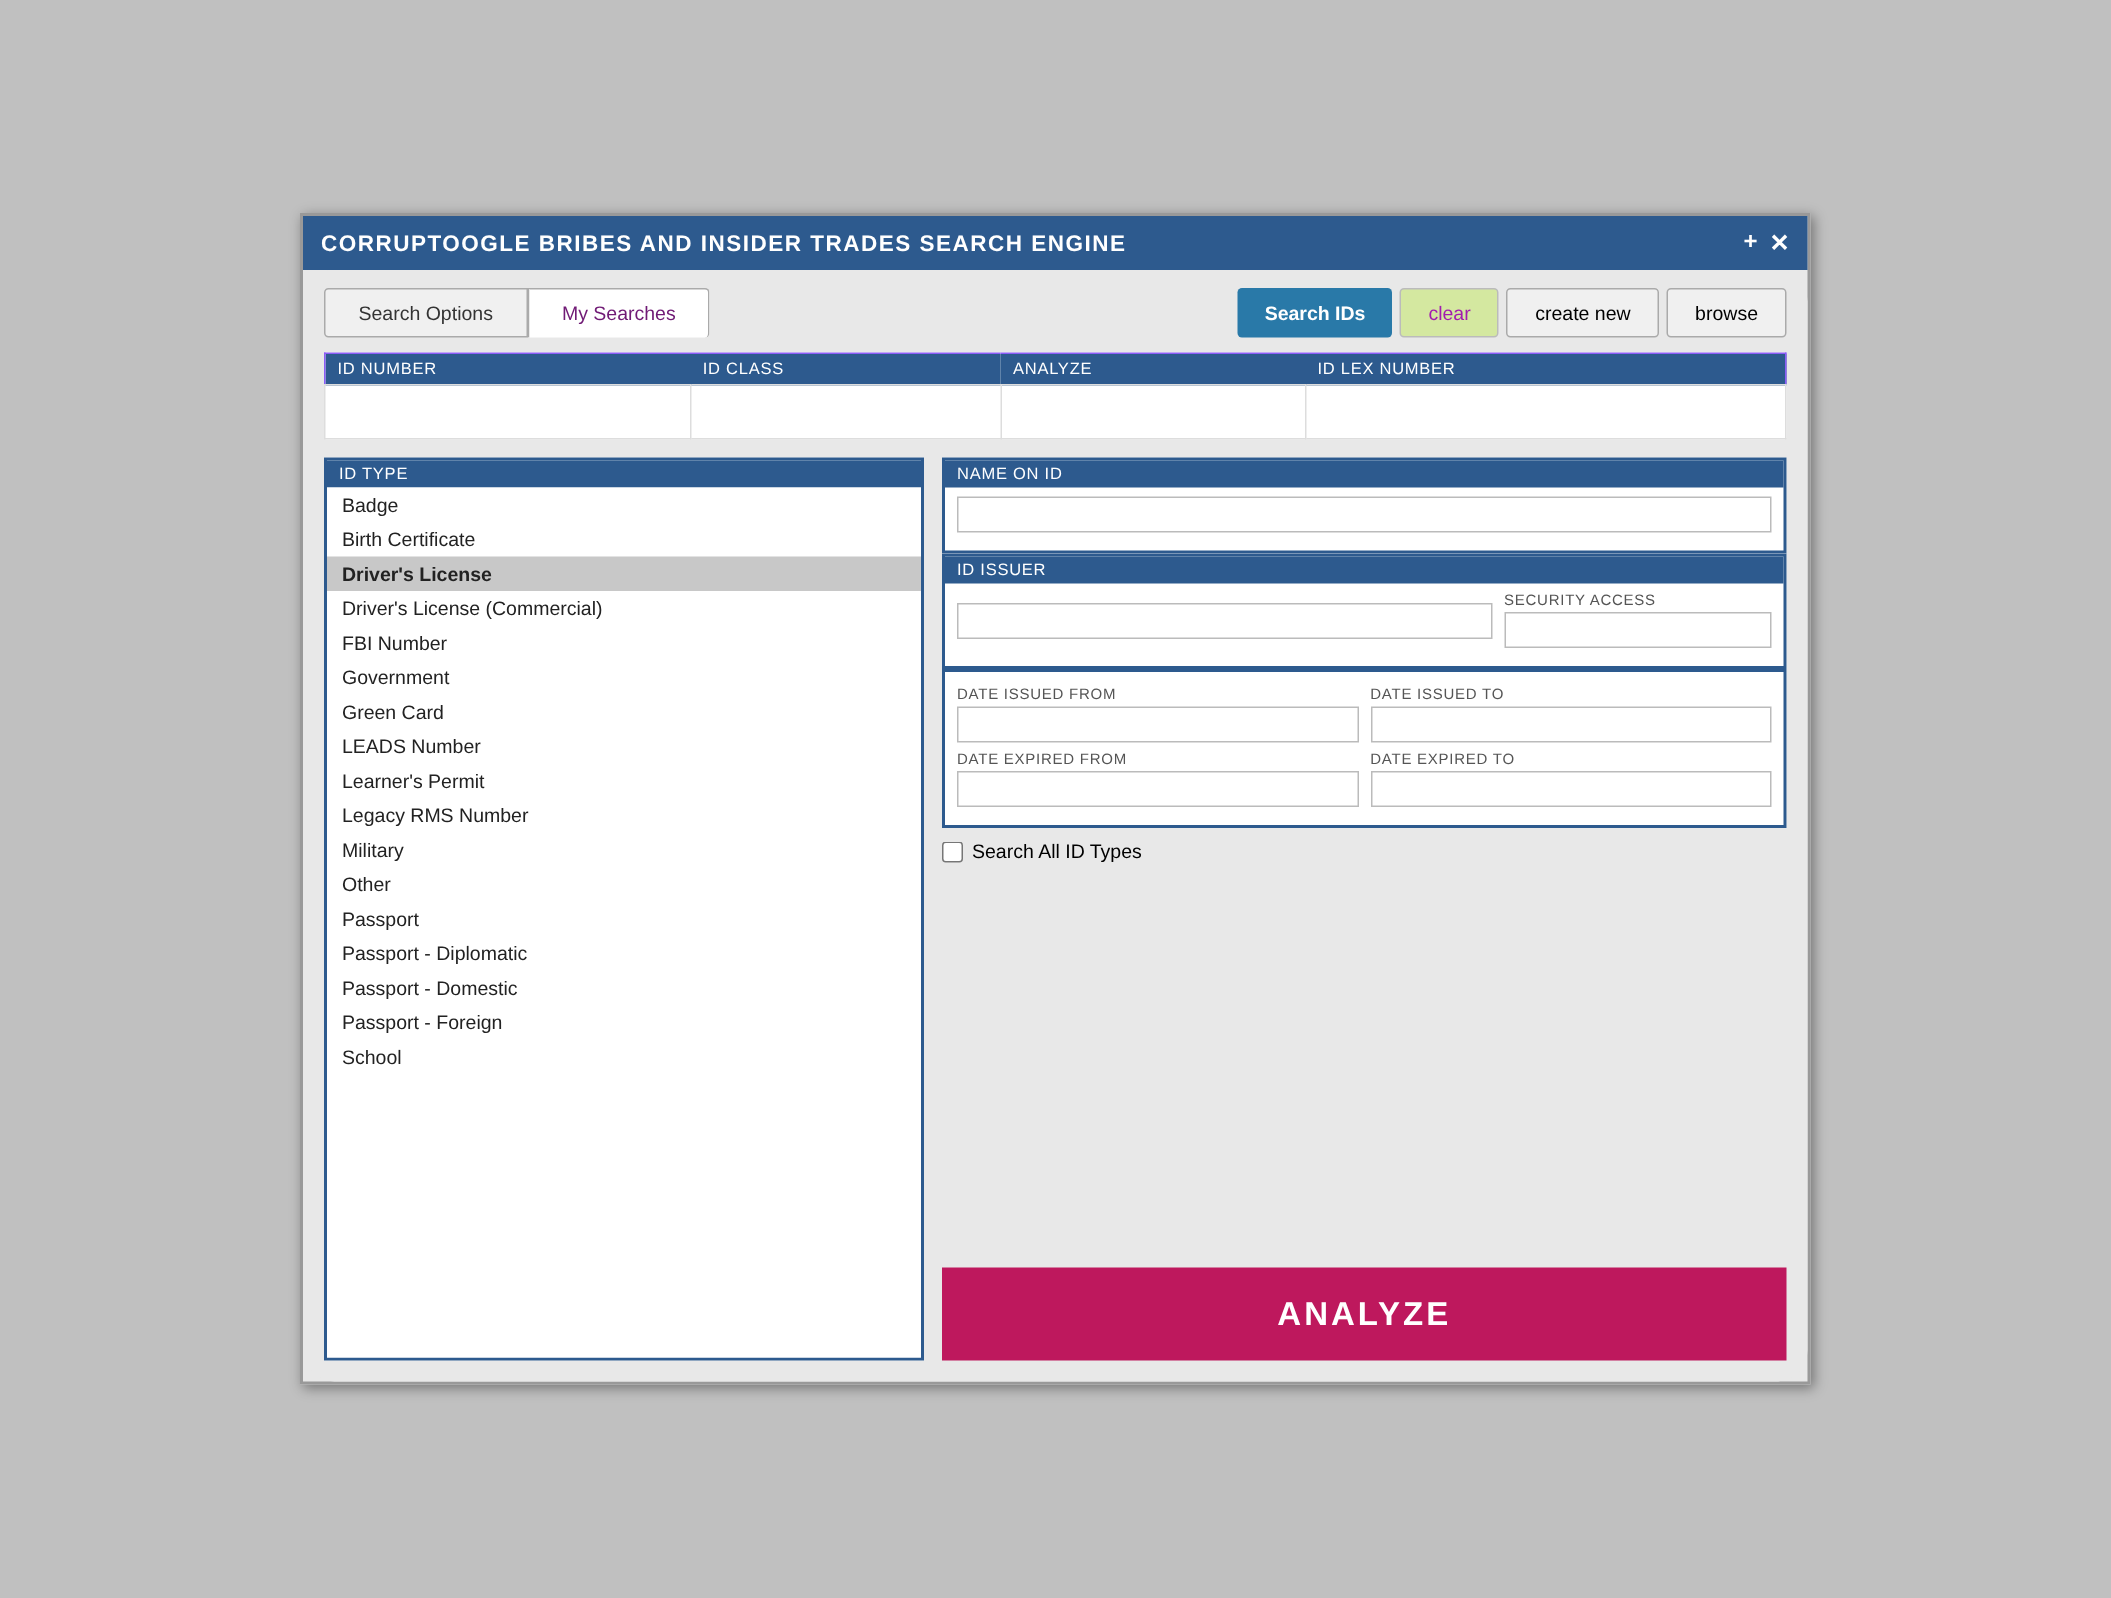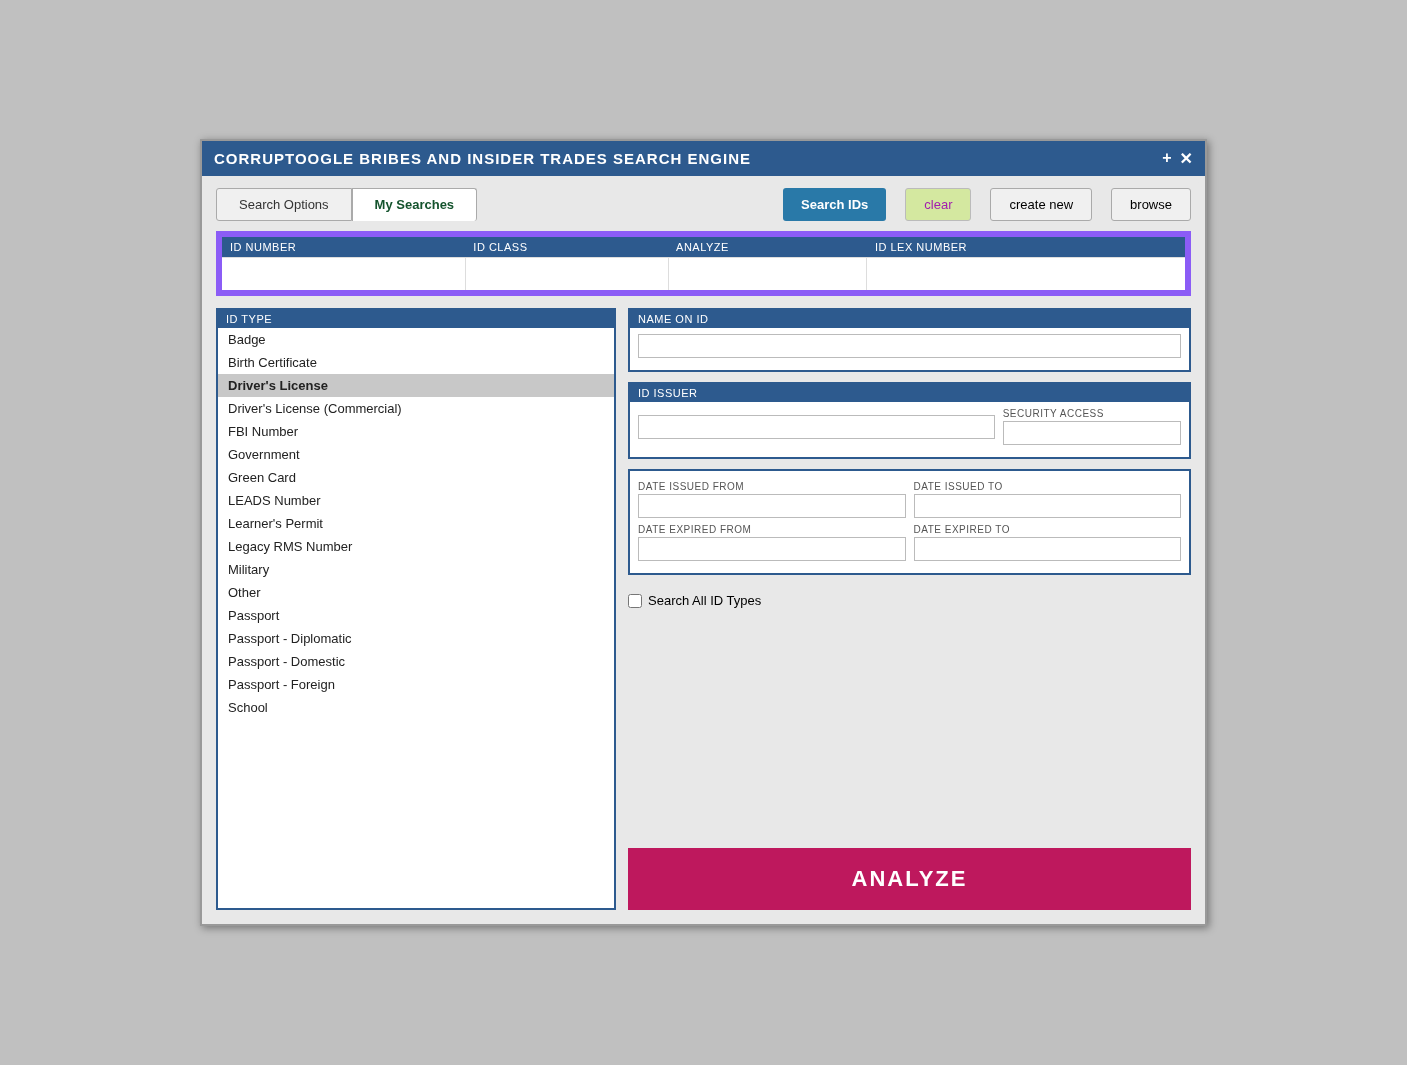--- a/index.html
+++ b/index.html
@@ -58,34 +58,34 @@
     }
     .tab {
       padding: 8px 22px;
       border: 1px solid #aaa;
       background: #f0f0f0;
       cursor: pointer;
       font-size: 13px;
       color: #333;
     }
     .tab.active {
-      color: #14532d;
-      font-weight: bold;
+      color: #701a75;
+      font-weight: normal;
       background: #fff;
       border-bottom: none;
     }
     .tab:first-child {
       border-radius: 3px 0 0 3px;
     }
     .tab:last-child {
       border-radius: 0 3px 3px 0;
     }
     .top-buttons {
       display: flex;
-      gap: 19px;
+      gap: 5px;
     }
     .btn {
       padding: 8px 18px;
       border: 1px solid #aaa;
       cursor: pointer;
       font-size: 13px;
       border-radius: 3px;
       background: #f0f0f0;
     }
     .btn-blue {
@@ -95,21 +95,21 @@
       font-weight: bold;
     }
     .btn-green {
       background: #d4e8a0;
       color: #a21caf;
       border: 1px solid #bbb;
     }
     .search-results-table {
       width: 100%;
       border-collapse: collapse;
-      border: 6px solid #8b5cf6;
+      border: 1px solid #8b5cf6;
       background: white;
       margin-bottom: 12px;
     }
     .search-results-table thead tr {
       background: #2d5a8e;
     }
     .search-results-table thead th {
       color: white;
       font-weight: normal;
       font-size: 11px;
@@ -131,21 +131,20 @@
       gap: 12px;
     }
     .left-panel {
       width: 400px;
       flex-shrink: 0;
     }
     .right-panel {
       flex: 1;
       display: flex;
       flex-direction: column;
-      gap: 10px;
     }
     .list-box-container {
       border: 2px solid #2d5a8e;
       background: white;
     }
     .list-box-header {
       background: #2d5a8e;
       color: white;
       font-size: 11px;
       padding: 3px 8px;

